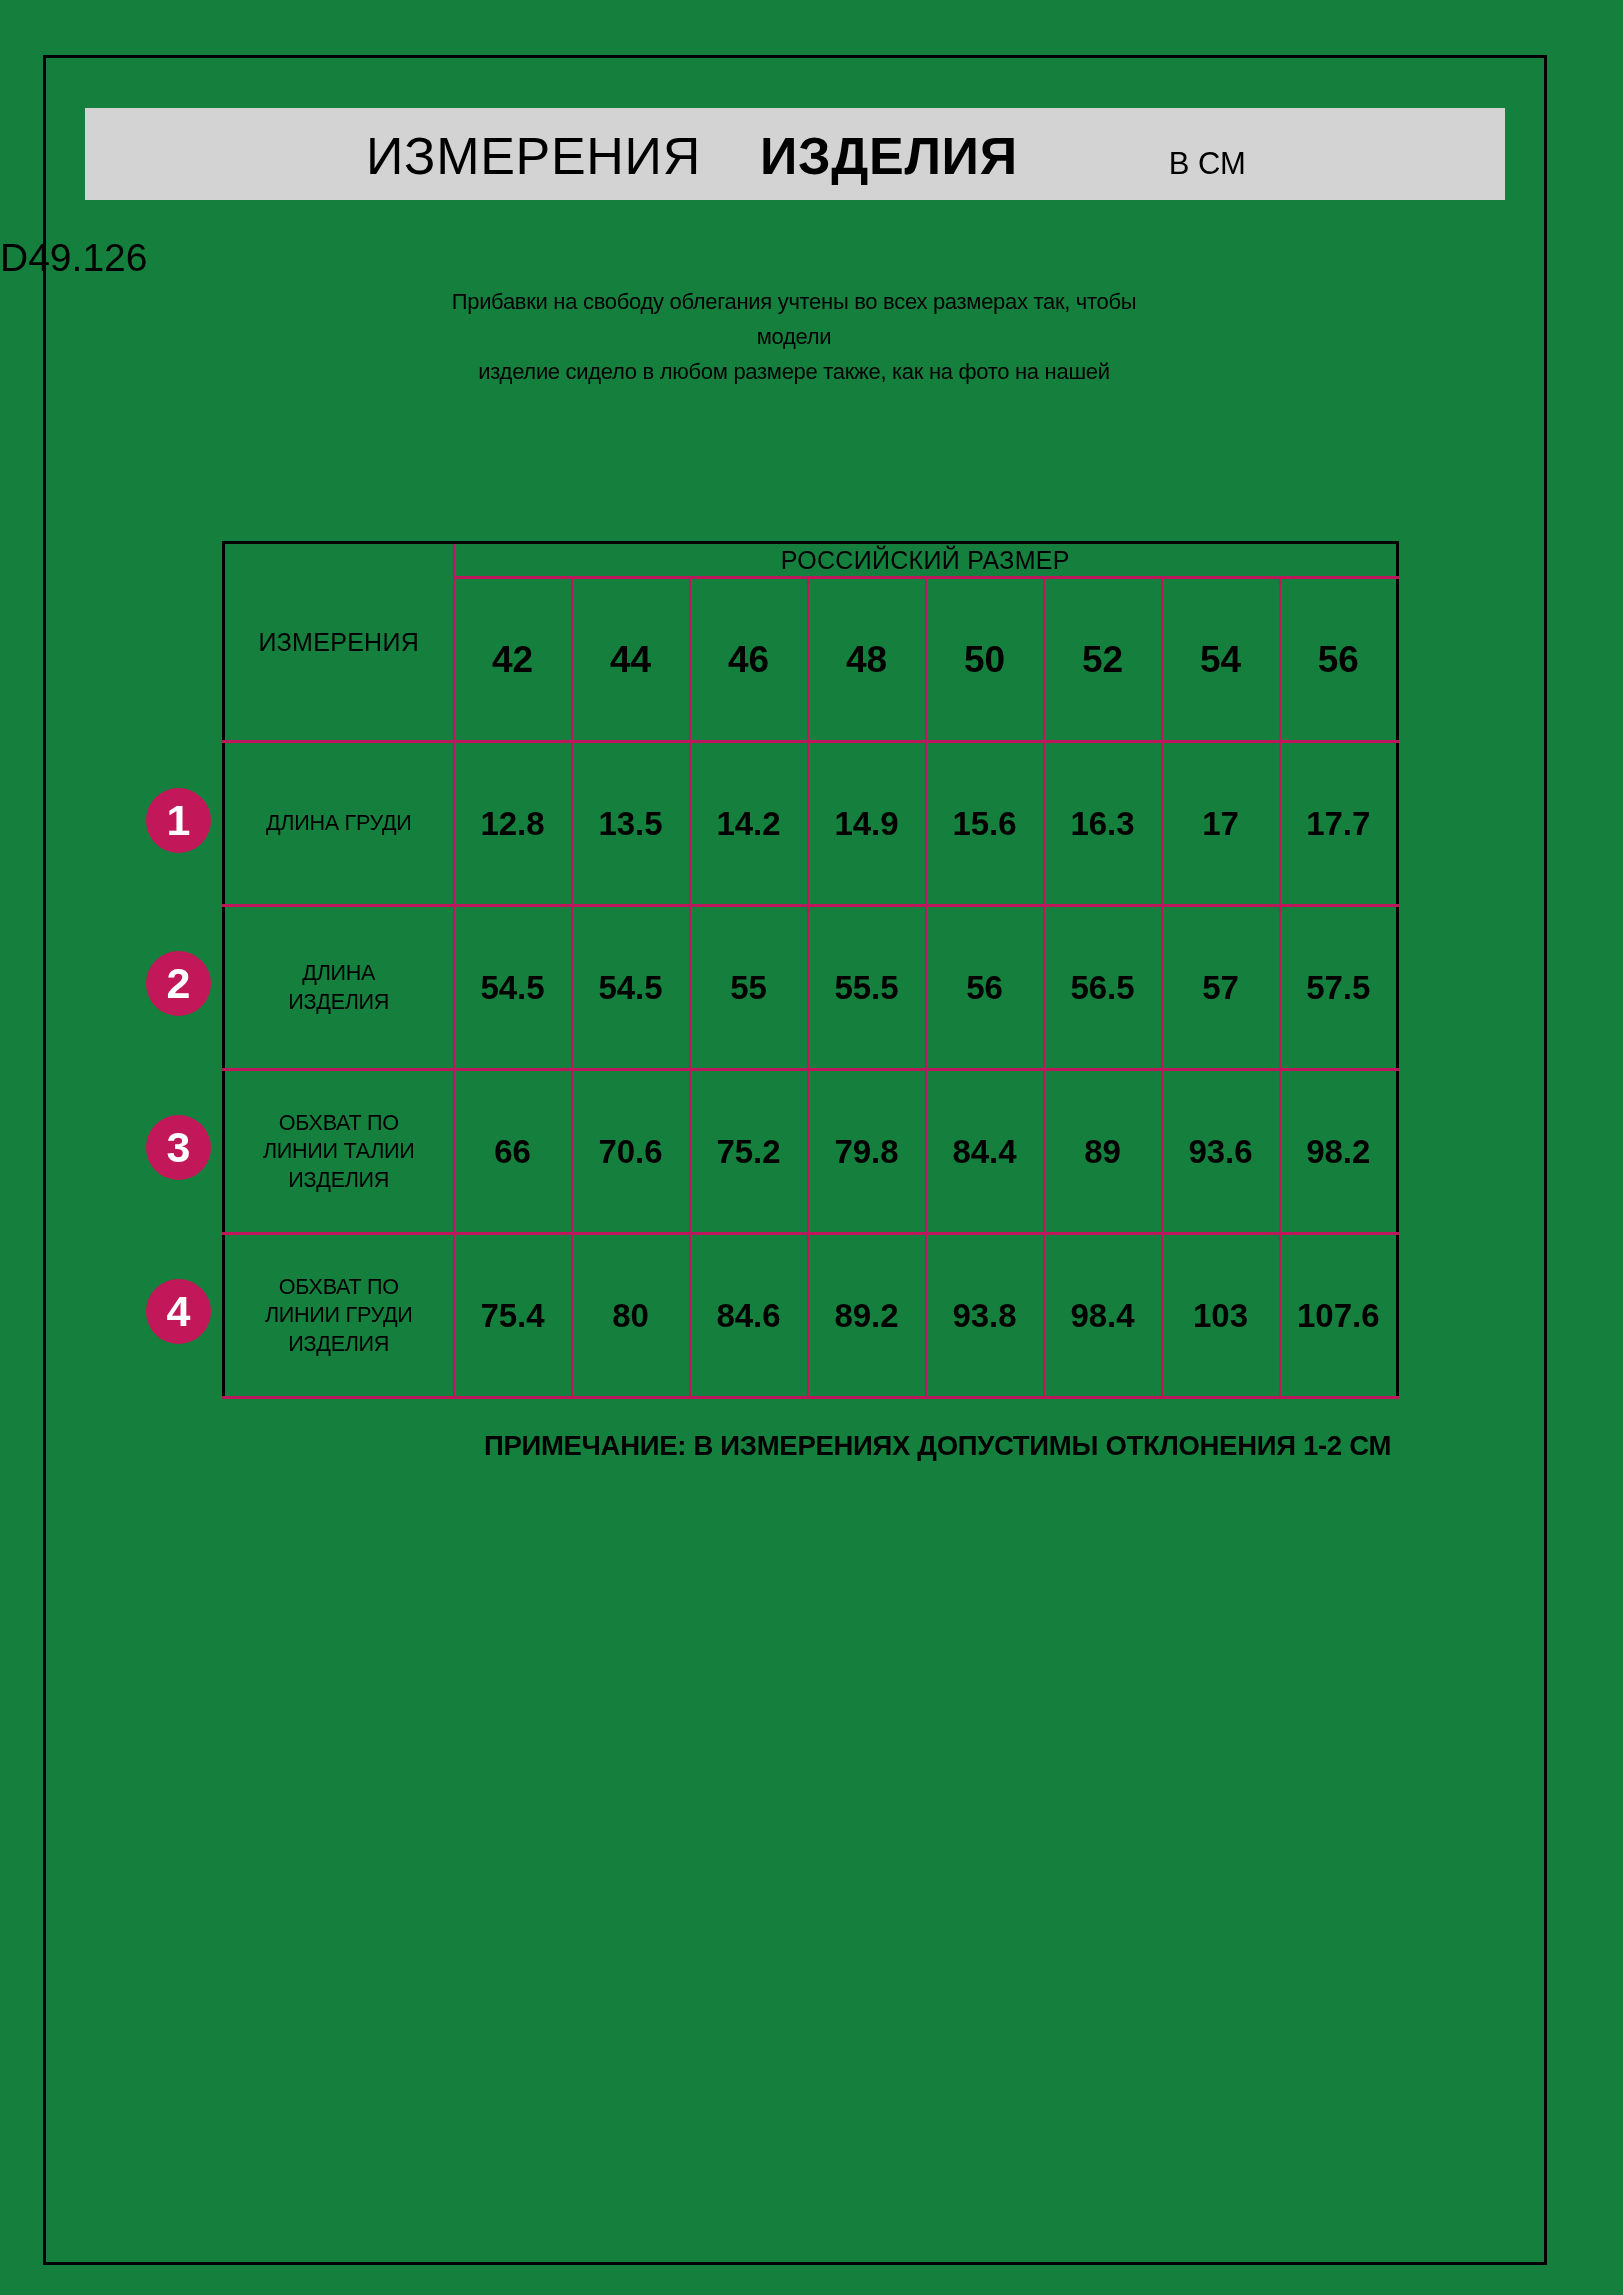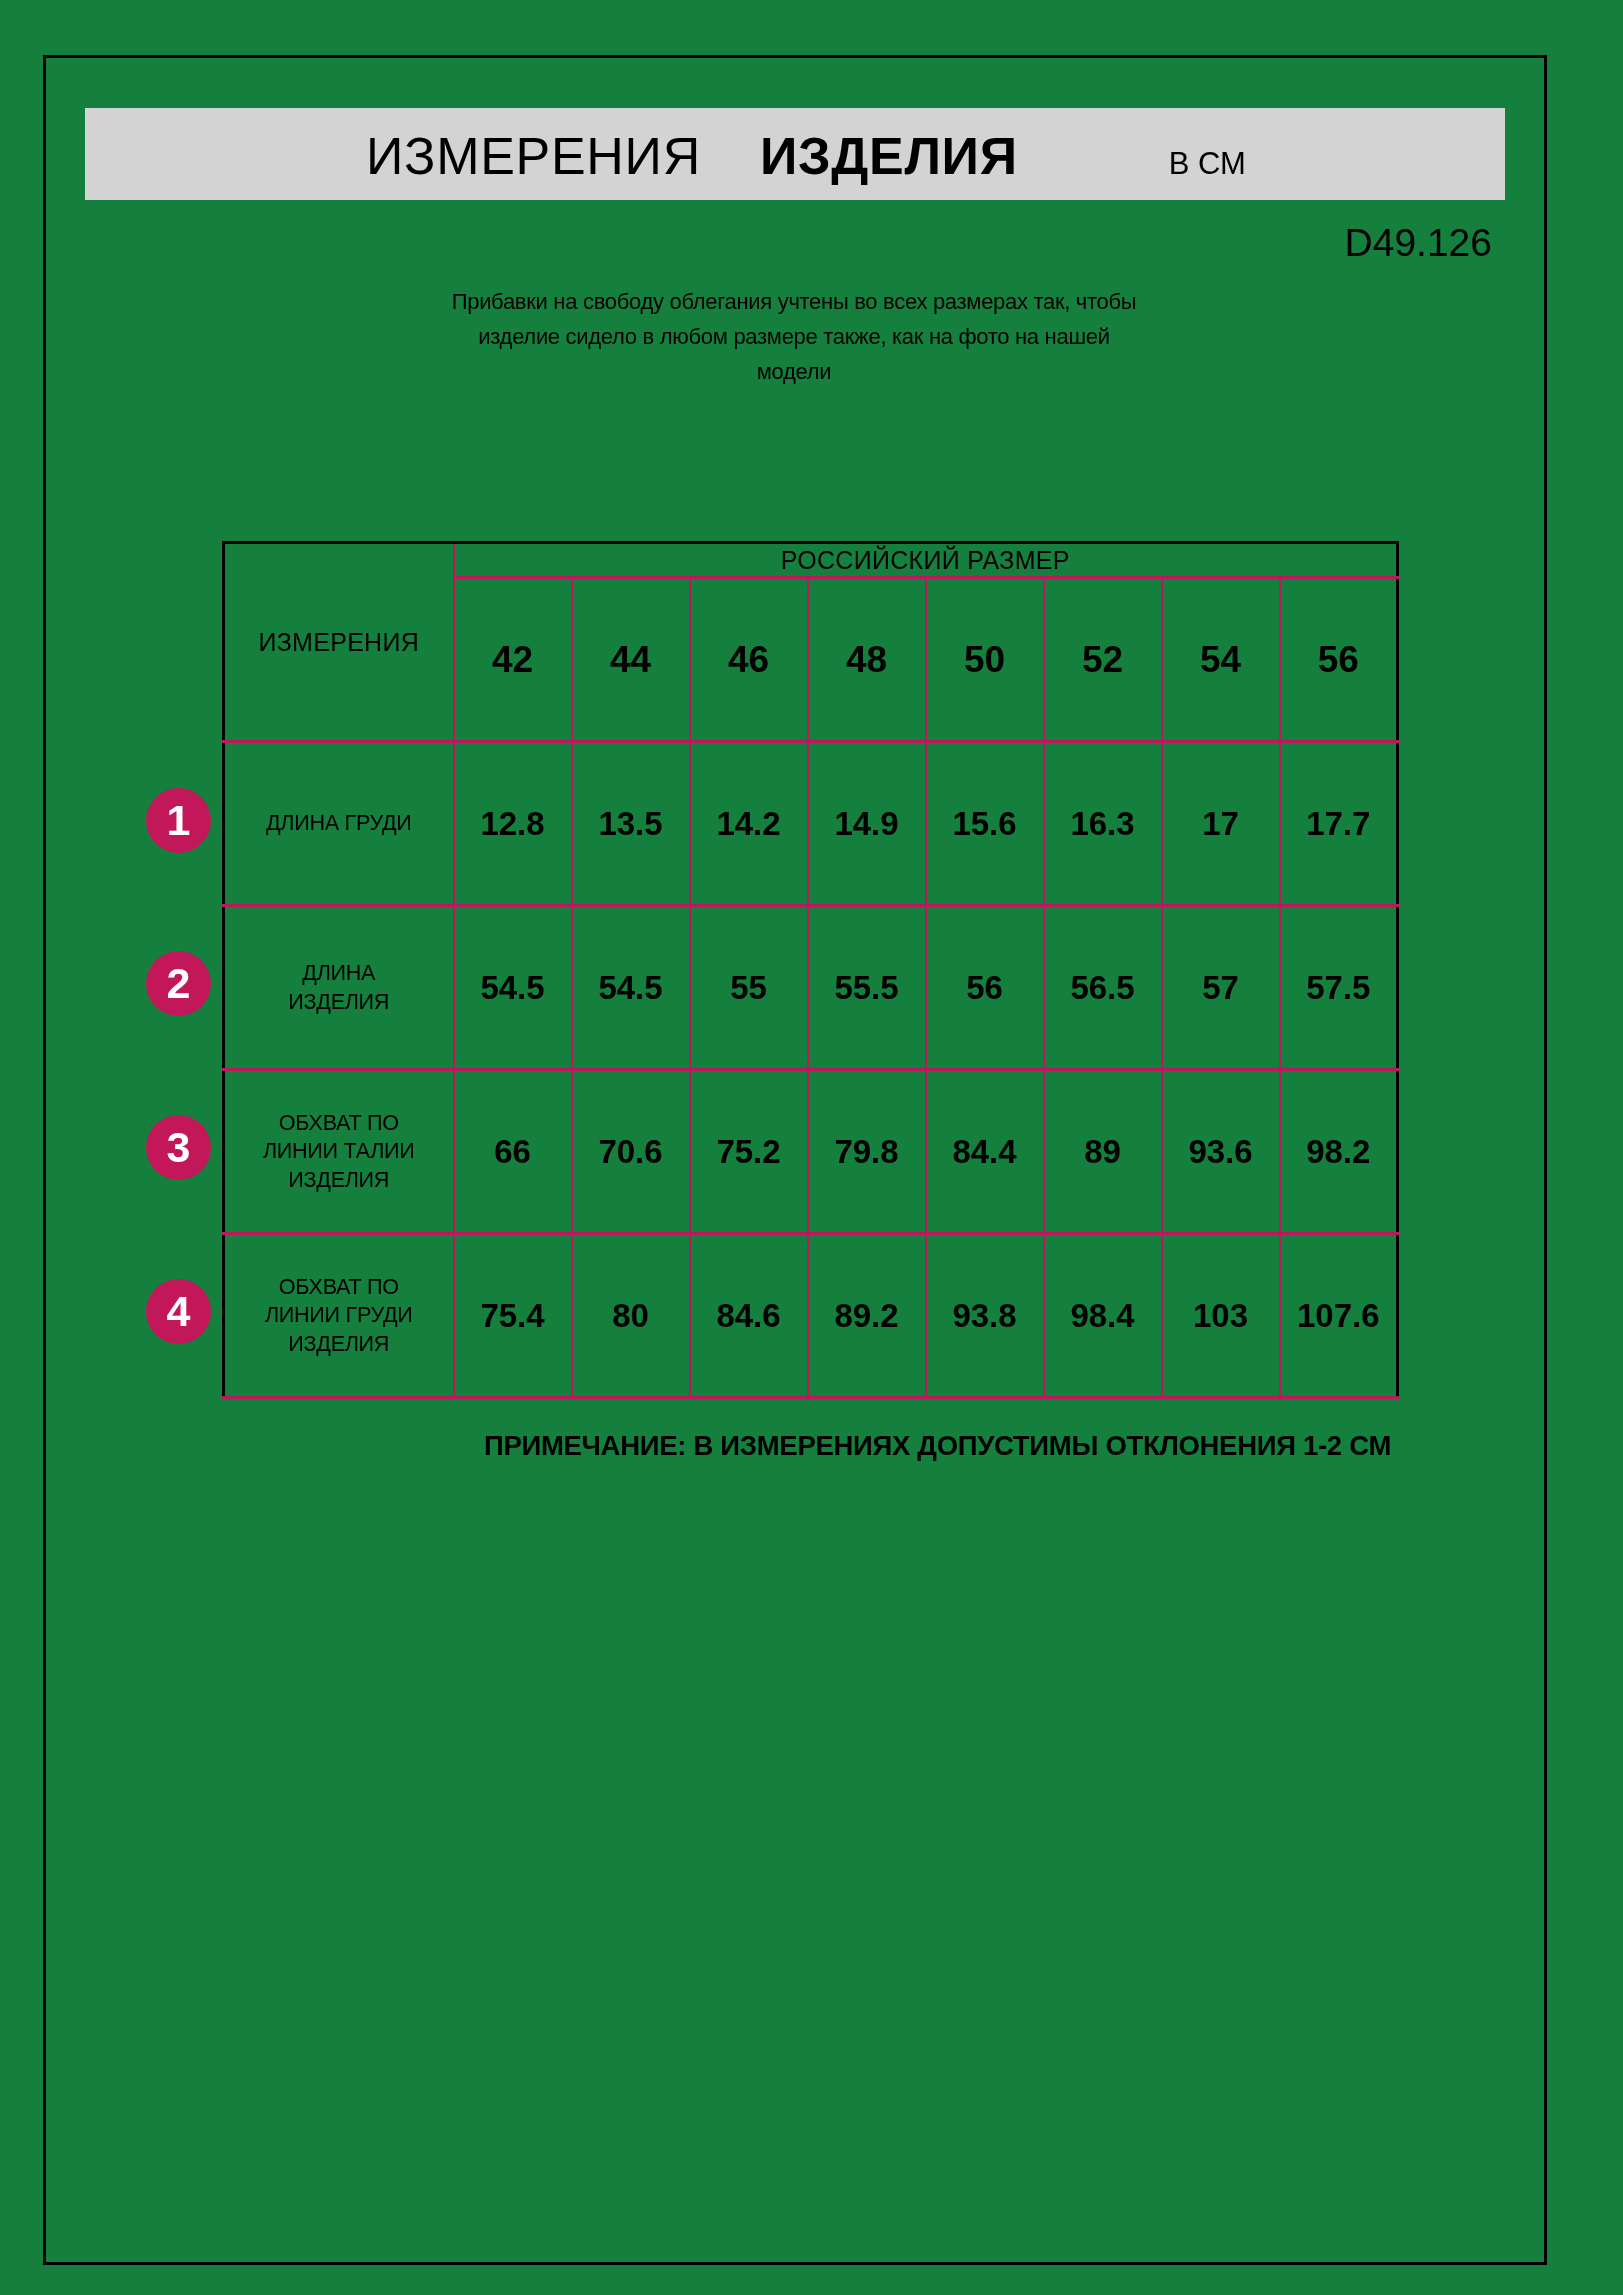--- a/index.html
+++ b/index.html
@@ -29,22 +29,22 @@
     align-items:baseline;
     padding-left:281px;
     padding-top:18.3px;
   }
   .band .t1 { font-size:52px; font-weight:400; letter-spacing:0.7px; }
   .band .t2 { font-size:52px; font-weight:700; margin-left:59px; letter-spacing:0.7px; }
   .band .t3 { font-size:31px; font-weight:400; margin-left:151px; }
 
   .code {
     position:absolute;
-    left:0; top:223px; width:1492px;
-    text-align:right;
+    left:0; top:238px; width:1492px;
+    text-align:left;
     font-size:39px; font-weight:400;
     line-height:1;
   }
 
   .para {
     position:absolute;
     left:12px; top:284px; width:1564px;
     text-align:center;
     font-size:22px; font-weight:400;
     line-height:35px;
@@ -117,22 +117,22 @@
   <div class="band">
     <span class="t1">ИЗМЕРЕНИЯ</span>
     <span class="t2">ИЗДЕЛИЯ</span>
     <span class="t3">В СМ</span>
   </div>
 
   <div class="code">D49.126</div>
 
   <div class="para">
     <div>Прибавки на свободу облегания учтены во всех размерах так, чтобы</div>
+    <div>модели</div>
     <div>изделие сидело в любом размере также, как на фото на нашей</div>
-    <div>модели</div>
   </div>
 
   <table class="size-table">
     <colgroup>
       <col class="c0">
       <col class="cs">
         <col class="cs">
         <col class="cs">
         <col class="cs">
       <col class="cs">

